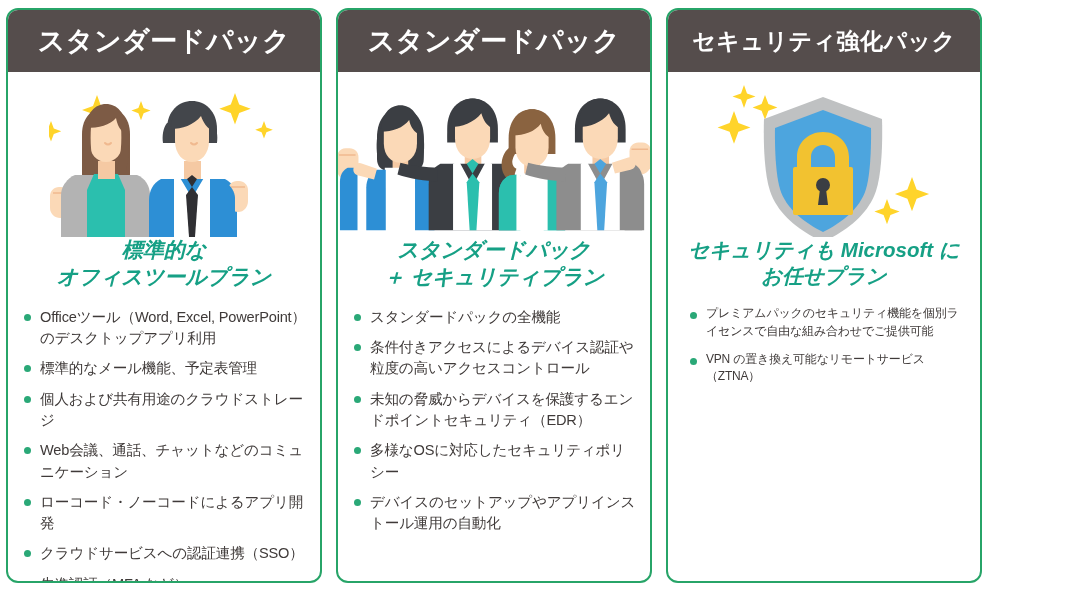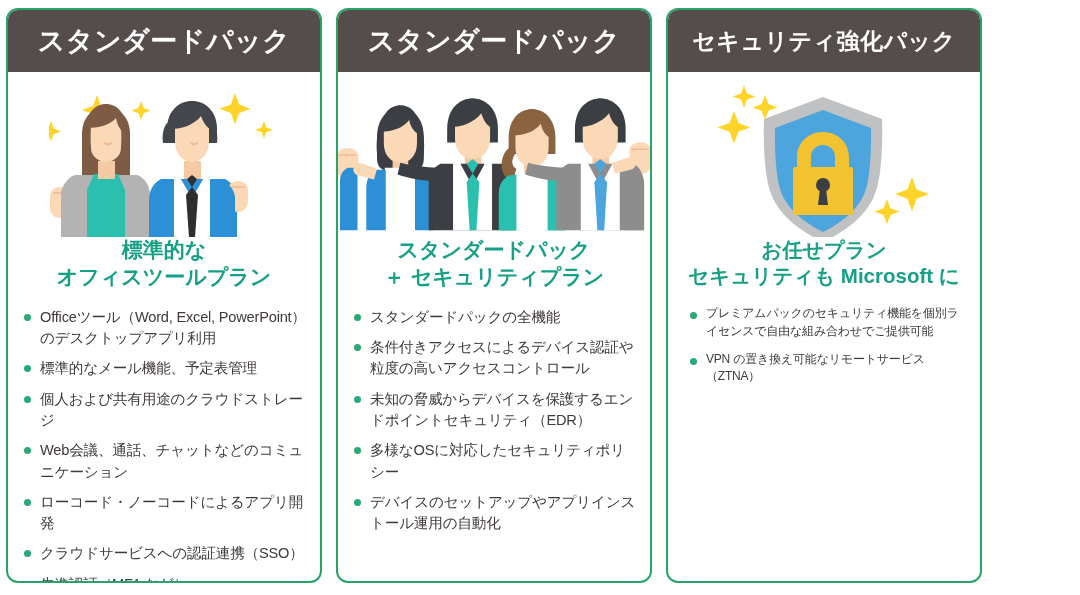--- a/index.html
+++ b/index.html
@@ -61,20 +61,21 @@
   }
 
   .plan-title {
     text-align: center;
     color: #16a085;
     font-size: 21px;
     font-weight: bold;
     line-height: 1.28;
     padding: 0 10px;
     margin-bottom: 16px;
+    font-style: italic;
   }
   .plan-title .l { display: block; }
   .plan-title.tight { font-size: 20.5px; }
 
   .features {
     list-style: none;
     padding: 0 14px 0 16px;
   }
   .card:nth-child(3) .features { padding: 0 14px 0 22px; }
 
@@ -301,22 +302,22 @@
         <path d="M119,55 c-15,0 -26,11 -26,25 l0,14 l14,0 l0,-14 c0,-7 5,-12 12,-12 c7,0 12,5 12,12 l0,14 l14,0 l0,-14 c0,-14 -11,-25 -26,-25z" fill="#f2c230"></path>
 
         <rect x="89" y="90" width="60" height="48" rx="2" fill="#f2c230"></rect>
 
         <circle cx="119" cy="108" r="7" fill="#3b3e43"></circle>
         <path d="M116,112 l6,0 l2,16 l-10,0z" fill="#3b3e43"></path>
       </svg>
     </div>
 
     <div class="plan-title tight">
+      <span class="l">セキュリティも Microsoft に</span>
       <span class="l">お任せプラン</span>
-      <span class="l">セキュリティも Microsoft に</span>
     </div>
 
     <ul class="features">
       <li class="feature">プレミアムパックのセキュリティ機能を個別ライセンスで自由な組み合わせでご提供可能</li>
       <li class="feature">VPN の置き換え可能なリモートサービス（ZTNA）</li>
     </ul>
   </div>
 
 </div>
 

